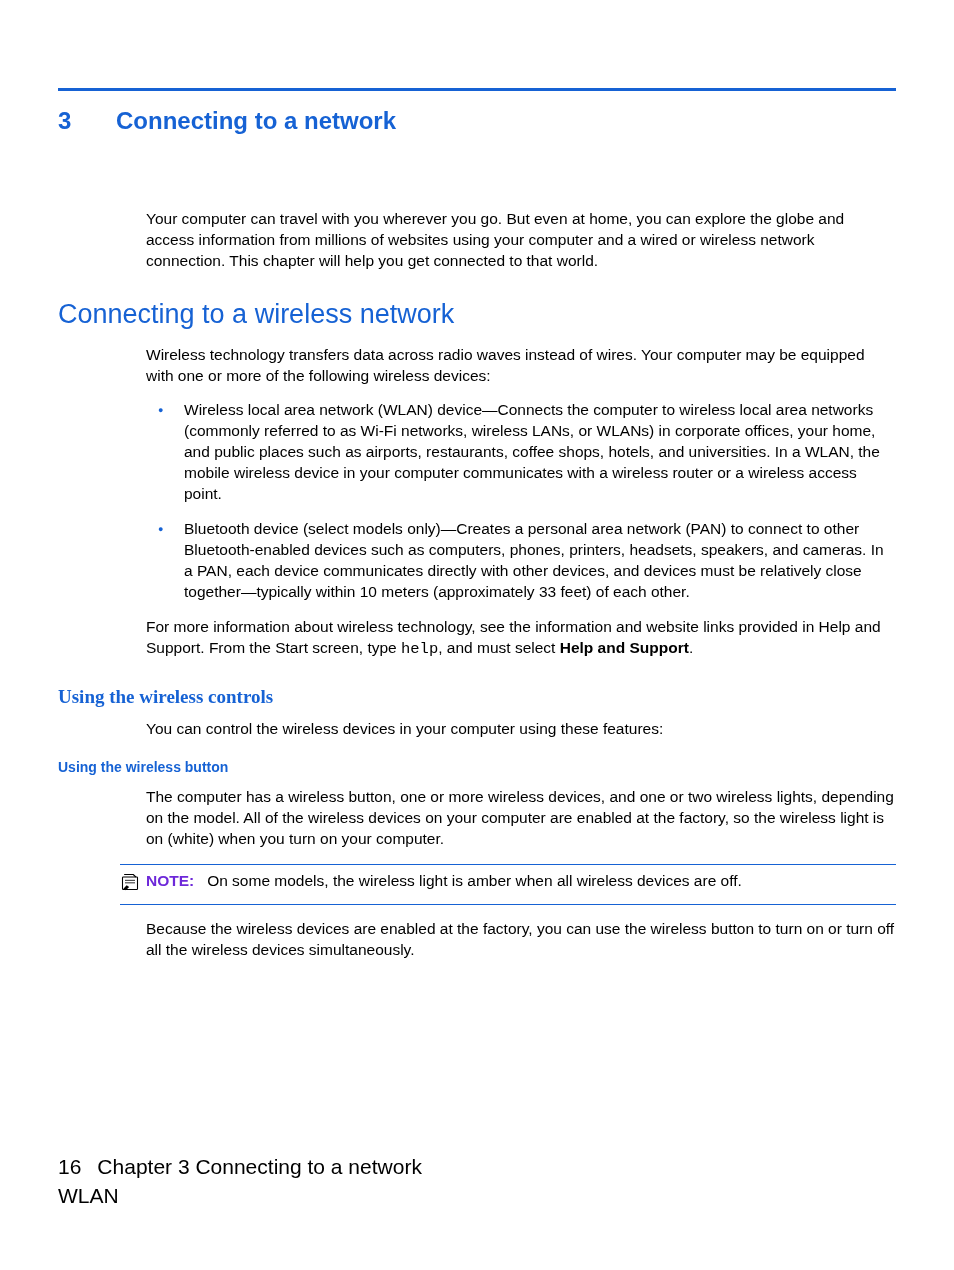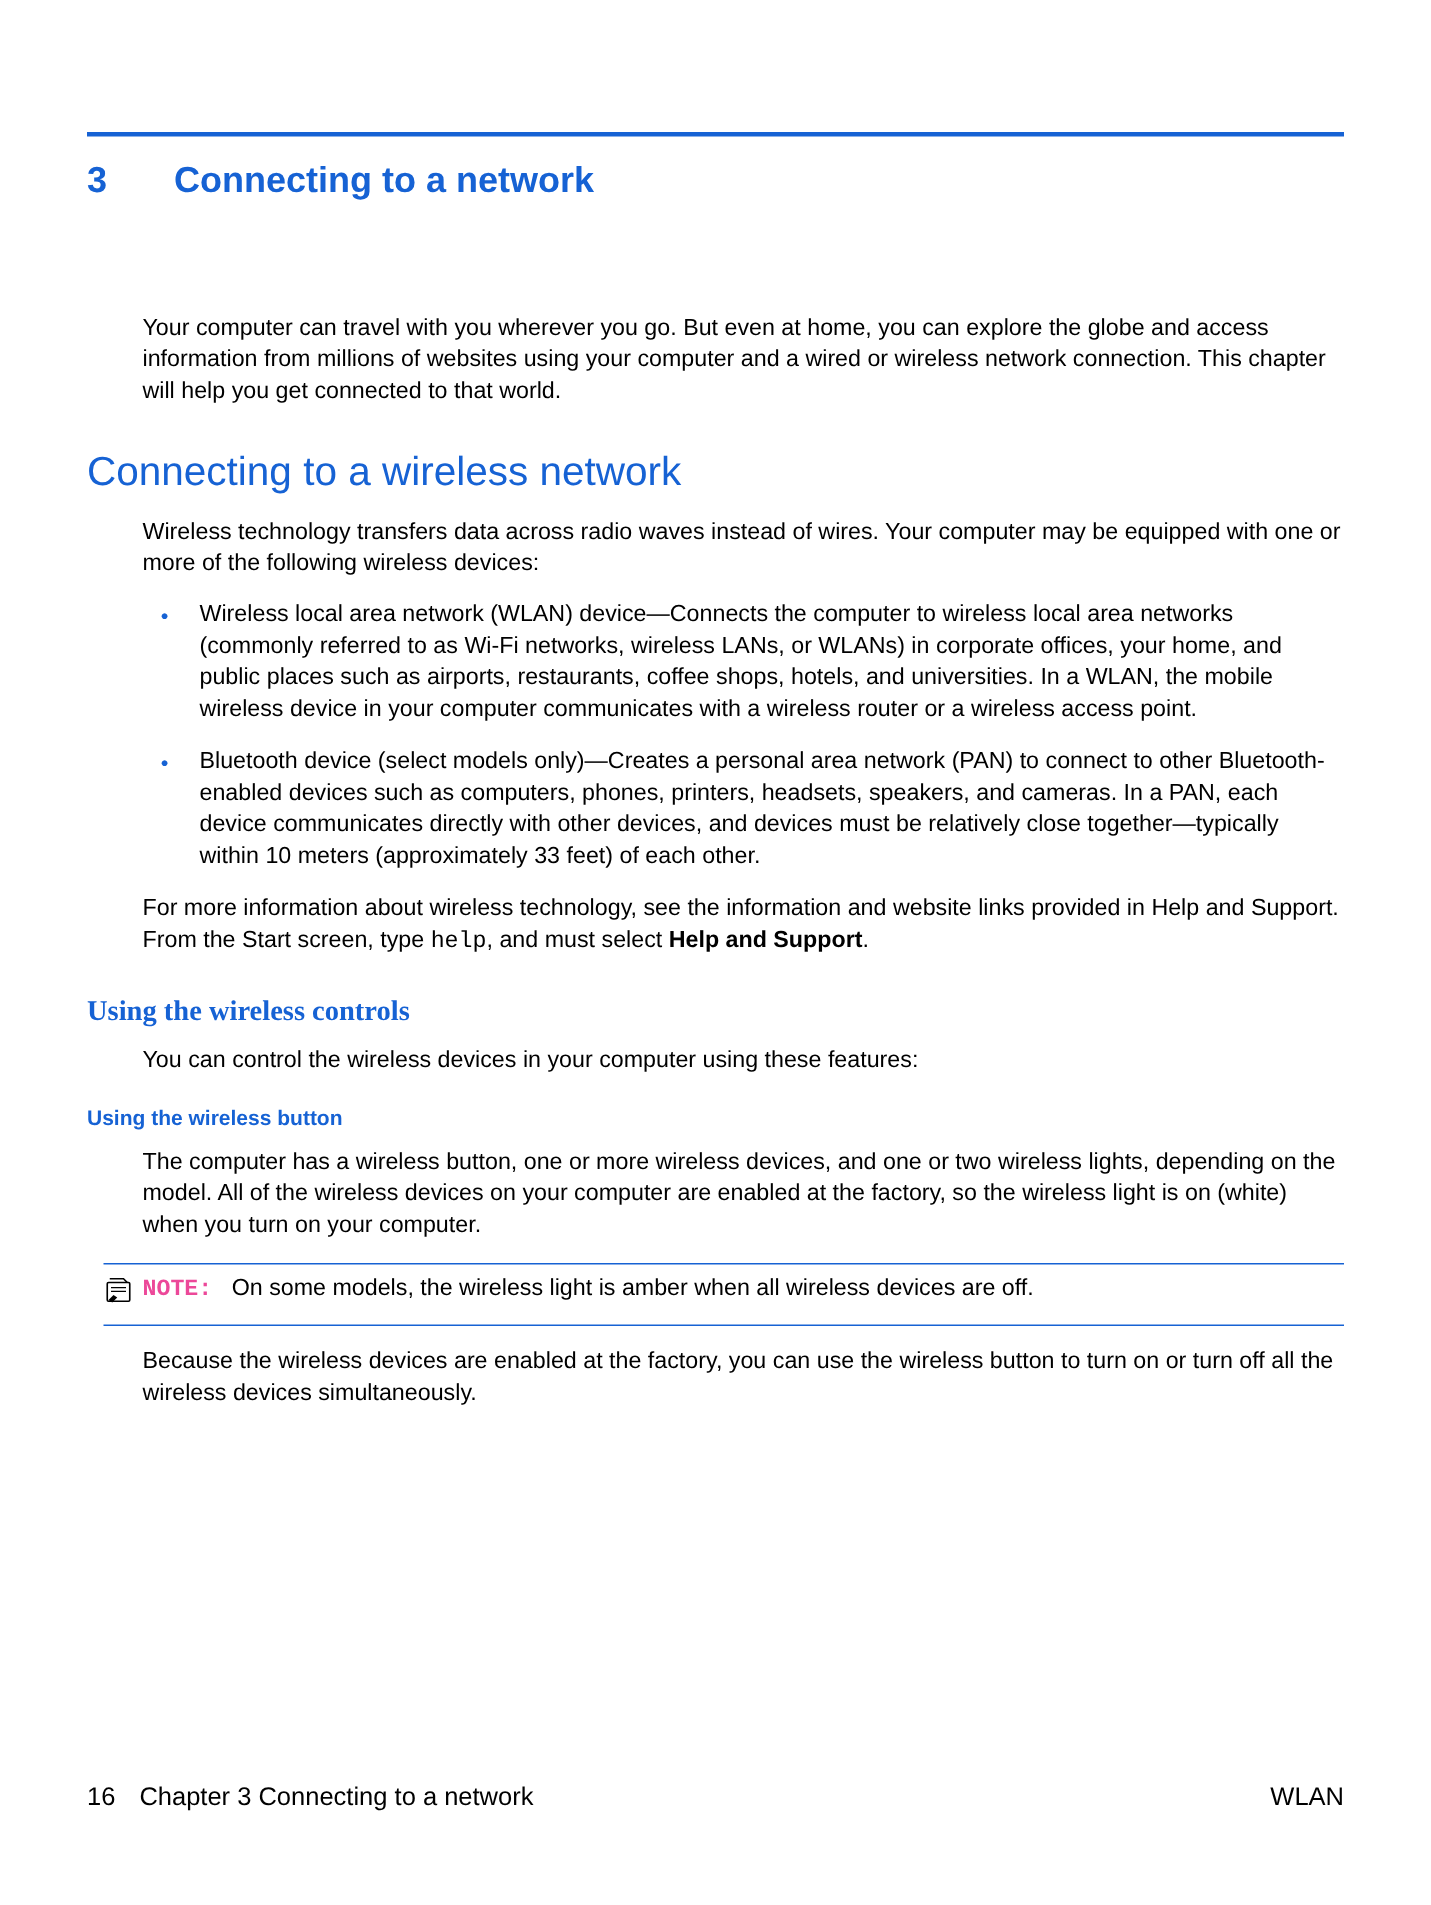--- a/index.html
+++ b/index.html
@@ -20,21 +20,21 @@
     }
     .h1wrap {
       margin-bottom: 72px;
     }
     .h1 {
       color: #1662d4;
       font-size: 24px;
       font-weight: bold;
     }
     .h1 .chapnum { display: inline-block; width: 58px; }
-    .body-indent { margin-left: 37px; }
+    .body-indent { margin-left: 88px; }
     .h2 {
       color: #1662d4;
       font-size: 27px;
       font-weight: normal;
       margin: 24px 0 12px 0;
     }
     .h3 {
       color: #1662d4;
       font-size: 19px;
       font-weight: bold;
@@ -71,29 +71,29 @@
     .notebox {
       border-top: 1px solid #1662d4;
       border-bottom: 1px solid #1662d4;
       margin: 0 0 14px -26px;
       padding: 6px 0 6px 0;
       display: flex;
       align-items: flex-start;
     }
     .notebox .noteicon { width: 26px; flex: 0 0 26px; padding-top: 1px; }
     .notebox .notetext { flex: 1; }
-    .notelabel { font-weight: bold; color: #ec4899; font-family: Liberation Mono, monospace; }
+    .notelabel { font-weight: bold; color: #6d28d9; }
     .footer {
       position: absolute;
       bottom: 60px;
       left: 58px;
       right: 58px;
       display: flex;
-      justify-content: space-between;
-      font-size: 17px;
+      font-size: 21px;
+      flex-direction: column;
     }
     .footer .left span.page { margin-right: 16px; }
   </style>
 </head>
 <body>
 
 <div class="rule"></div>
 
 <div class="h1wrap">
   <h1 class="h1">

